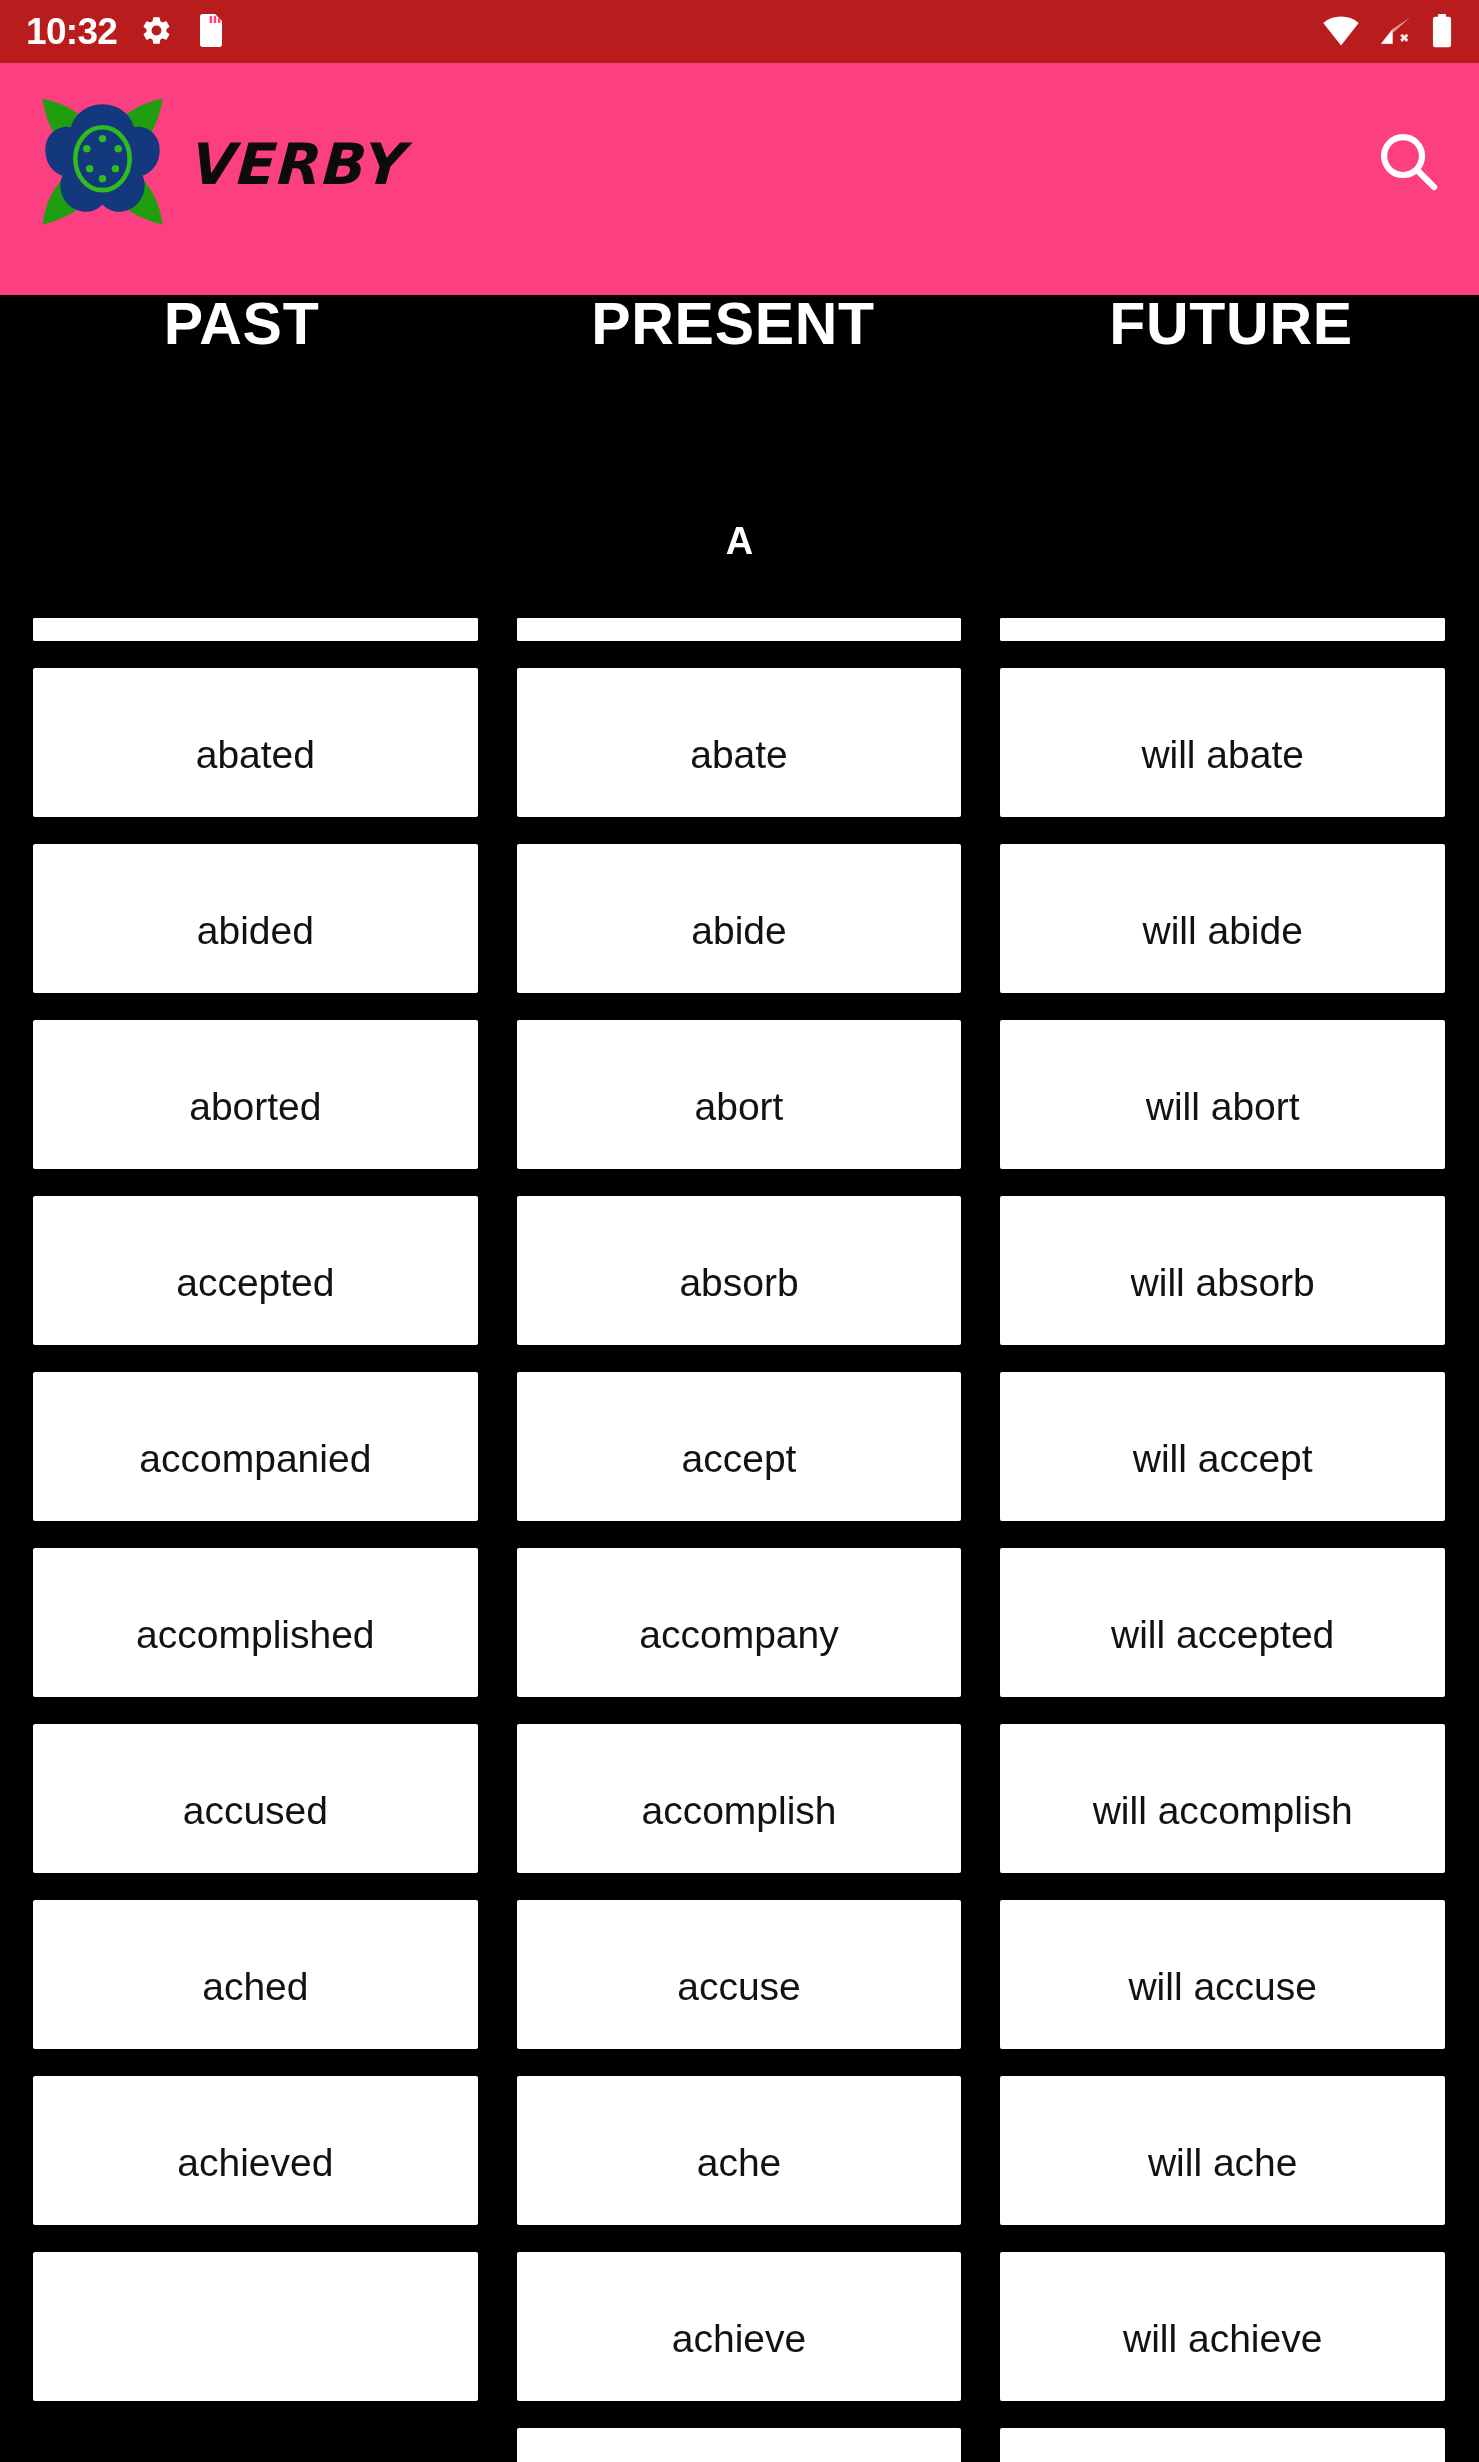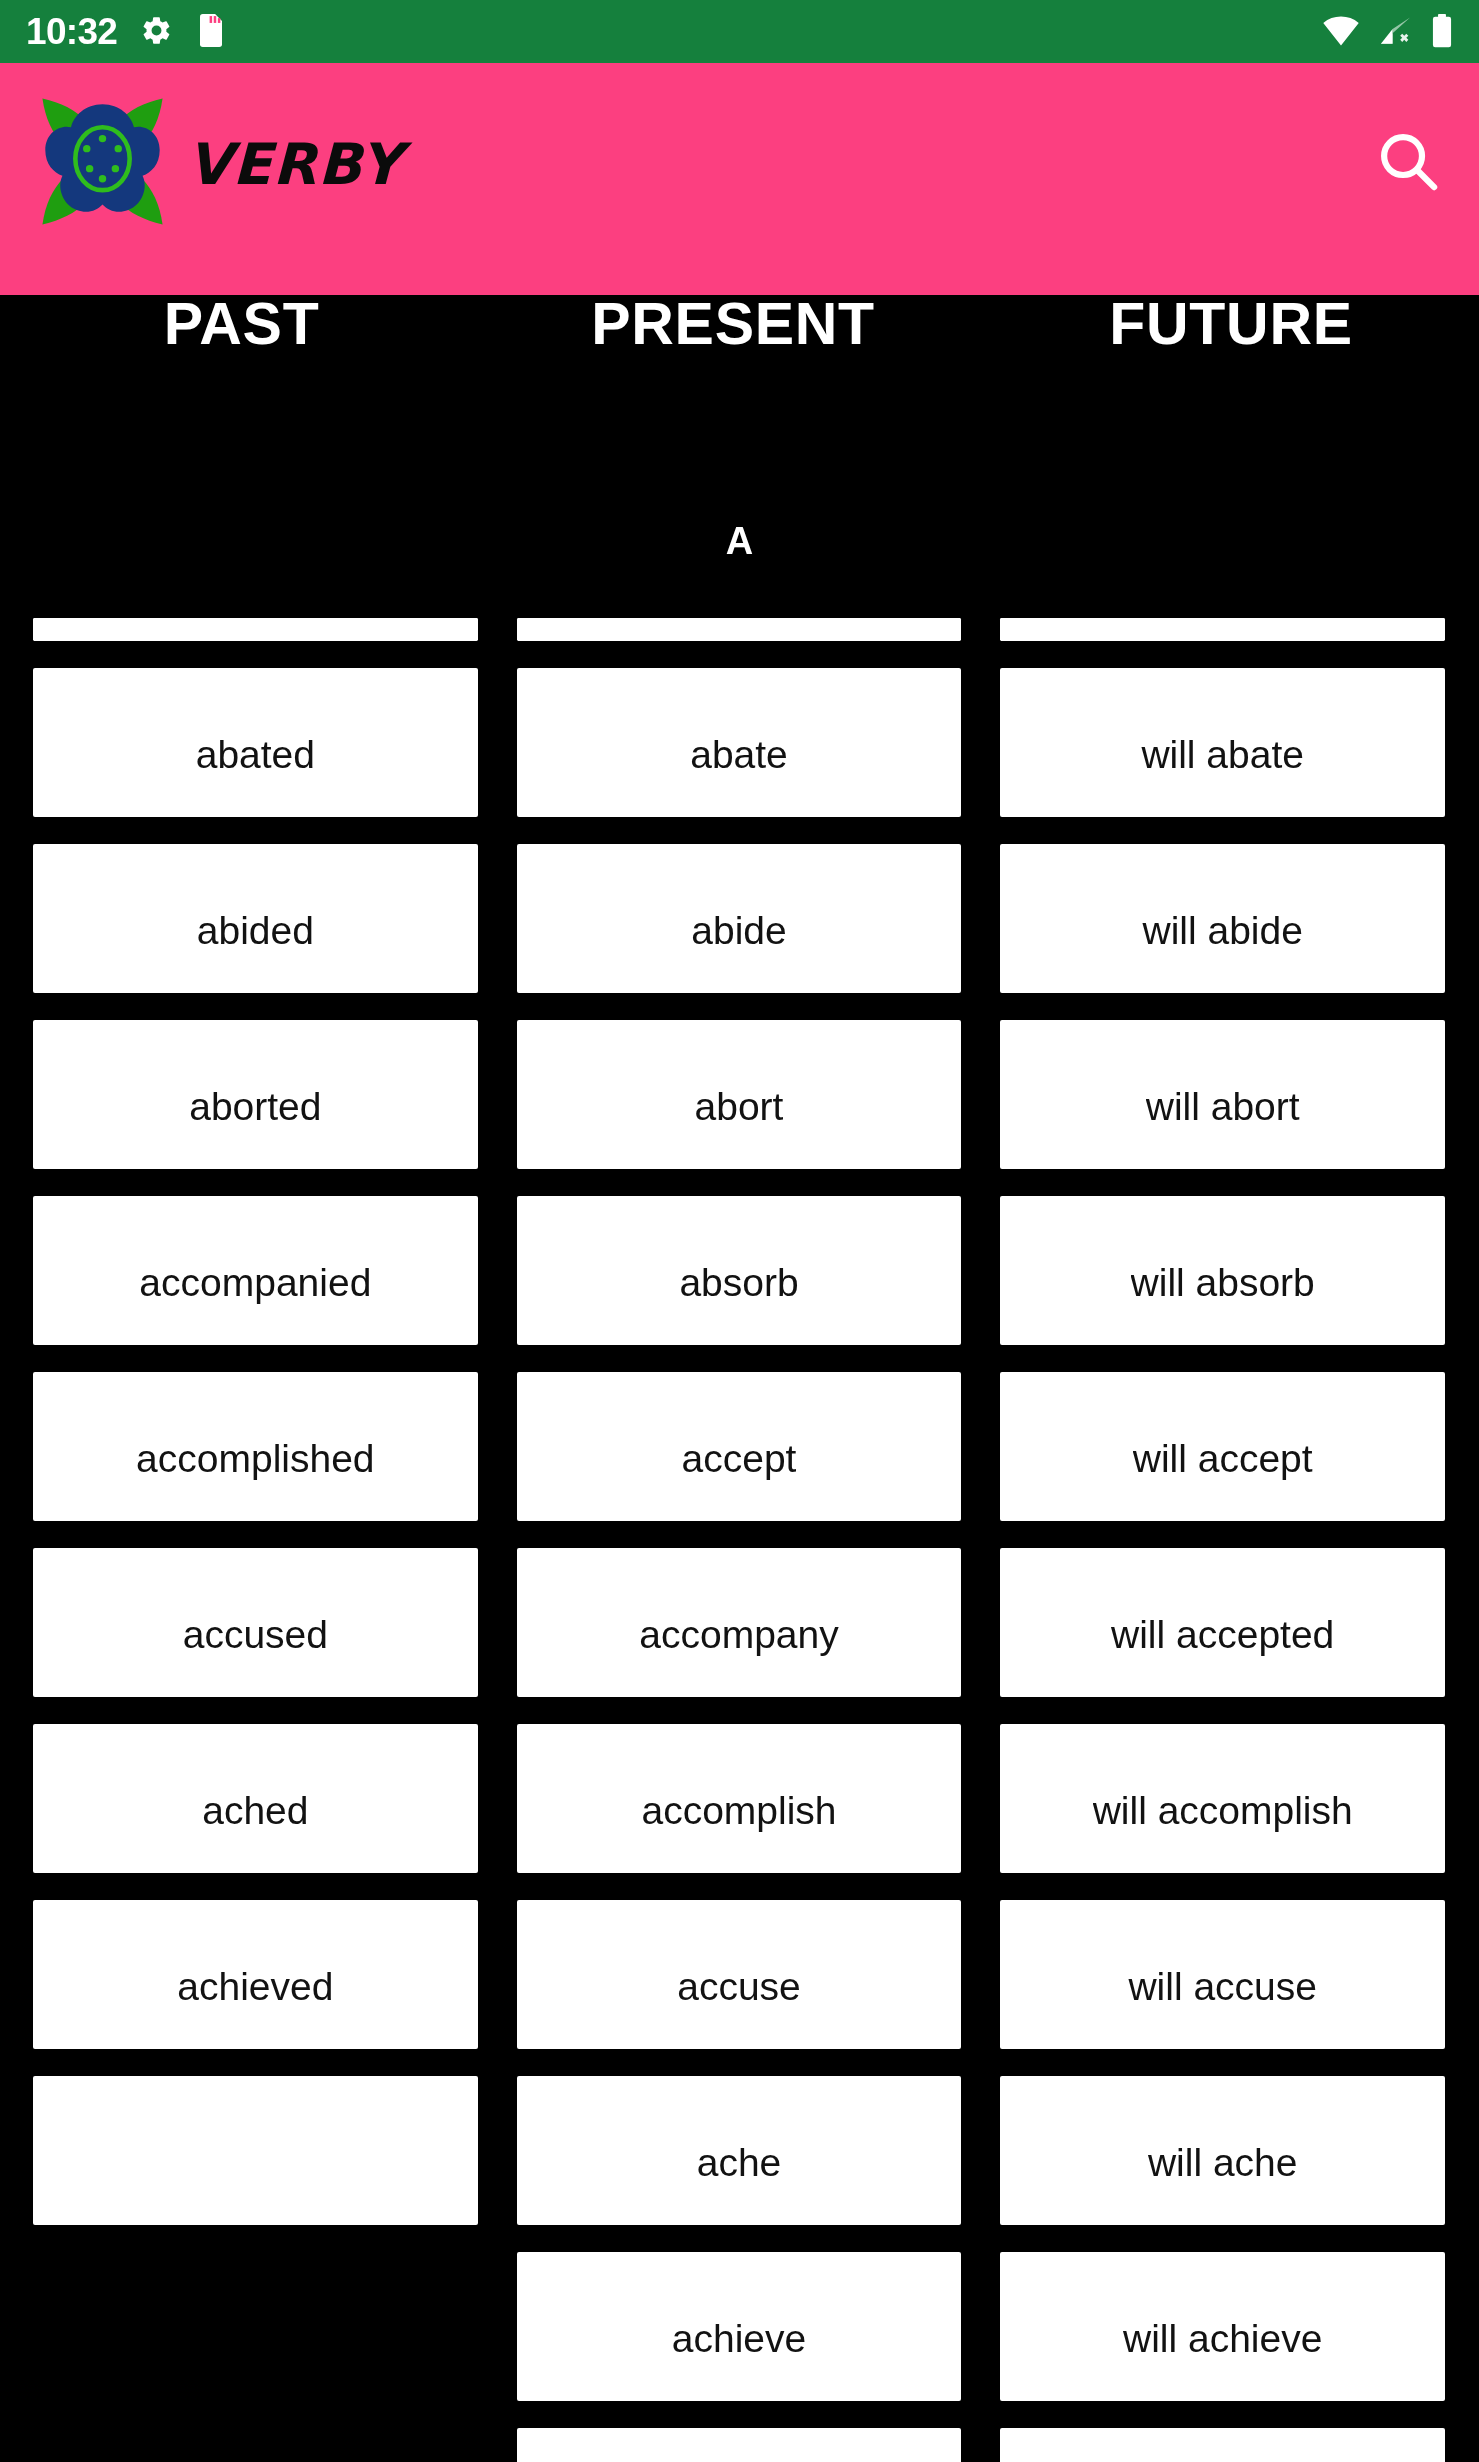--- a/index.html
+++ b/index.html
@@ -8,21 +8,21 @@
     width:1479px; height:2462px;
     background:#000;
     font-family:"Liberation Sans", sans-serif;
     overflow:hidden;
   }
 
   
   .statusbar{
     position:relative;
     height:63px;
-    background:#15803d;
+    background:#b91c1c;
     display:flex;
     align-items:center;
     padding:0 26px;
   }
   .sb-left{ display:flex; align-items:center; gap:23px; }
   .sb-right{ margin-left:auto; display:flex; align-items:center; gap:18px; }
   .sb-time{
     color:#fff; font-size:37px; font-weight:700;
     letter-spacing:-0.7px; line-height:1;
   }
@@ -246,20 +246,23 @@
     <div class="card">
           <span class="card-text">abated</span>
         </div>
         <div class="card">
           <span class="card-text">abided</span>
         </div>
         <div class="card">
           <span class="card-text">aborted</span>
         </div>
         <div class="card">
+          <span class="card-text">accepted</span>
+        </div>
+        <div class="card">
           <span class="card-text">accompanied</span>
         </div>
         <div class="card">
           <span class="card-text">accomplished</span>
         </div>
         <div class="card">
           <span class="card-text">accused</span>
         </div>
         <div class="card">
           <span class="card-text">ached</span>

